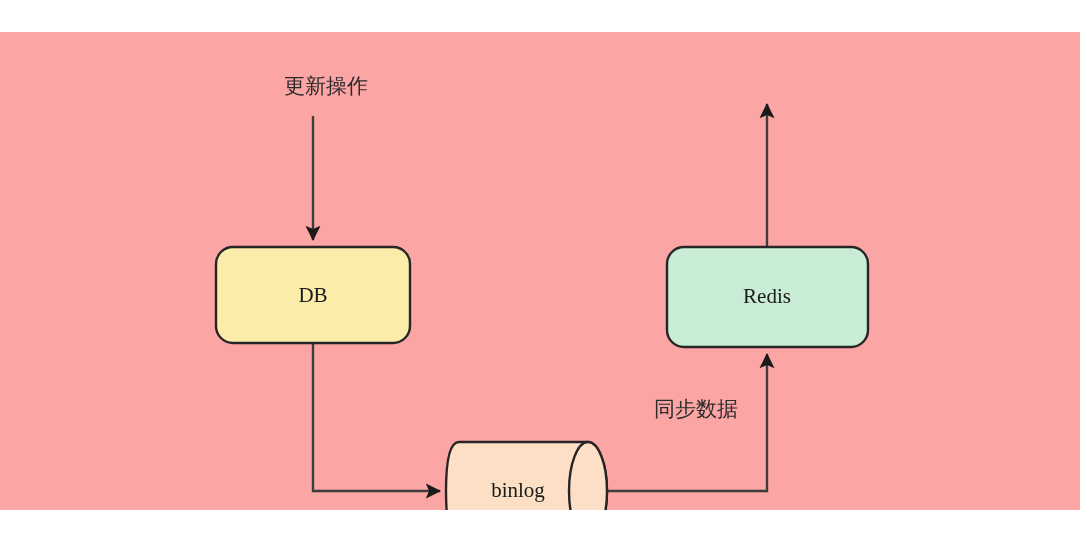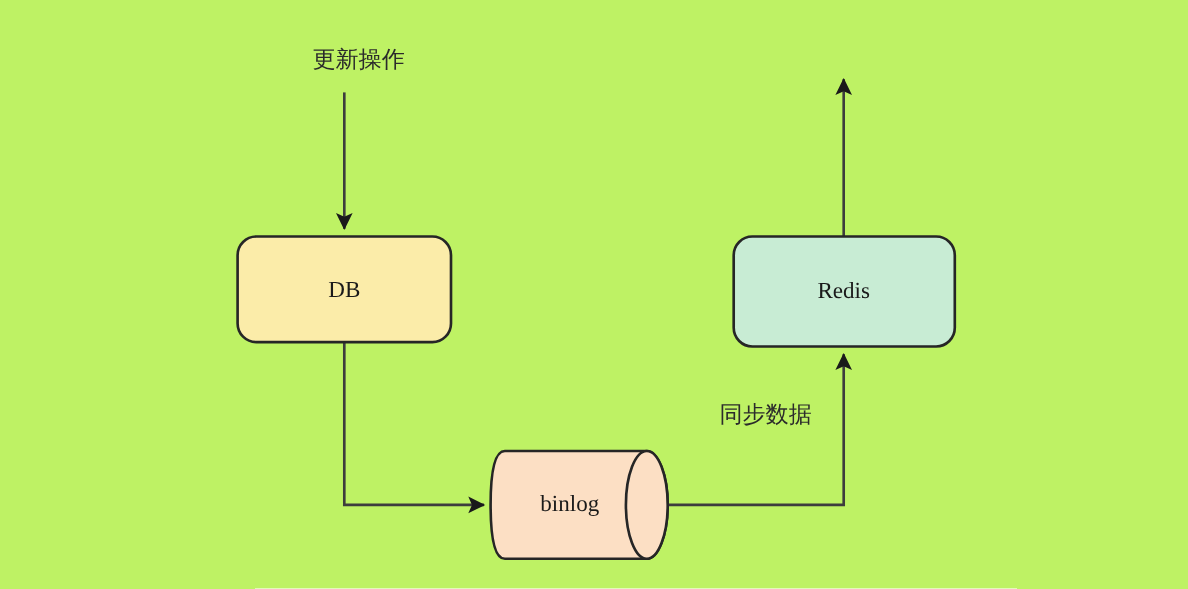--- a/index.html
+++ b/index.html
@@ -6,23 +6,24 @@
     margin: 0;
     padding: 0;
     background: #ffffff;
   }
   body {
     font-family: "Liberation Serif", "DejaVu Serif", serif;
   }
   #diagram-canvas {
     position: relative;
     width: 1080px;
-    height: 535px;
-    background: #bef264;
+    height: 478px;
+    background: #fca5a5;
     overflow: hidden;
+    margin-top: 32px;
   }
   #diagram-canvas svg {
     position: absolute;
     top: 0;
     left: 0;
     width: 1080px;
     height: 535px;
   }
   .node-label {
     font-family: "Liberation Serif", "DejaVu Serif", serif;

